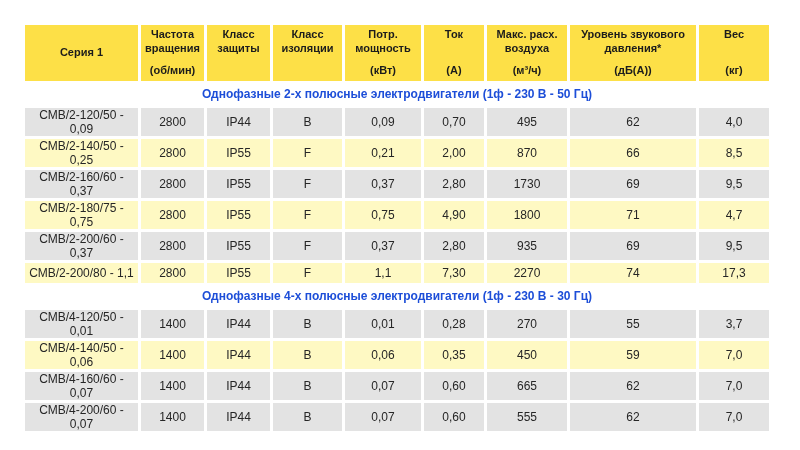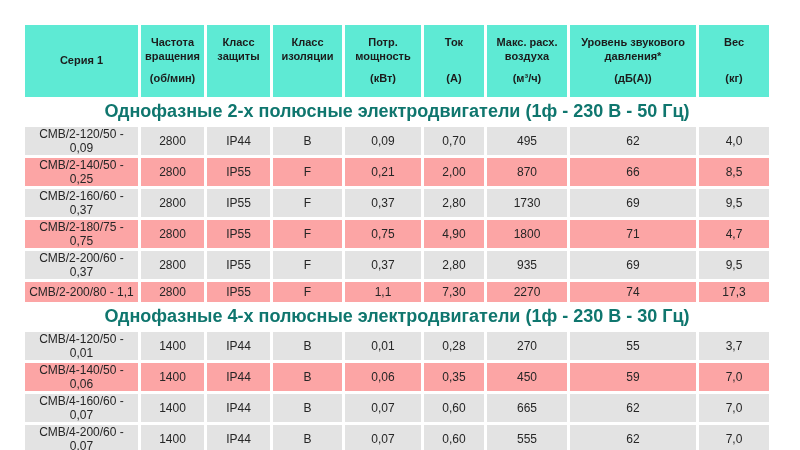--- a/index.html
+++ b/index.html
@@ -21,52 +21,52 @@
     table-layout: fixed;
     width: 750px;
   }
   th, td {
     padding: 0 2px;
     text-align: center;
     vertical-align: middle;
     overflow: hidden;
   }
   th {
-    background: #5eead4;
-    height: 72px;
+    background: #fde047;
+    height: 56px;
     font-size: 11px;
     font-weight: bold;
     color: #1c1c1c;
     line-height: 1.25;
   }
   th .hwrap {
     display: flex;
     flex-direction: column;
     justify-content: space-between;
     min-height: 50px;
   }
   th.center-v .hwrap {
     justify-content: center;
   }
   th .h-unit:empty { display: none; }
   tr.section-row td {
     background: #ffffff;
     font-weight: bold;
-    font-size: 18px;
-    color: #0f766e;
+    font-size: 12px;
+    color: #1d4ed8;
     height: 18px;
     padding: 1px 0 2px 0;
   }
   tr.data-row td {
     height: 20px;
     font-size: 12px;
     color: #262626;
   }
   tr.data-row.light td { background: #e3e3e3; text-align: center; }
-  tr.data-row.dark  td { background: #fca5a5; }
+  tr.data-row.dark  td { background: #fef9c3; }
 </style>
 </head>
 <body>
 
 <div class="wrap">
   <table class="spec">
     <colgroup>
       <col style="width:113px">
         <col style="width:63px">
         <col style="width:63px">

